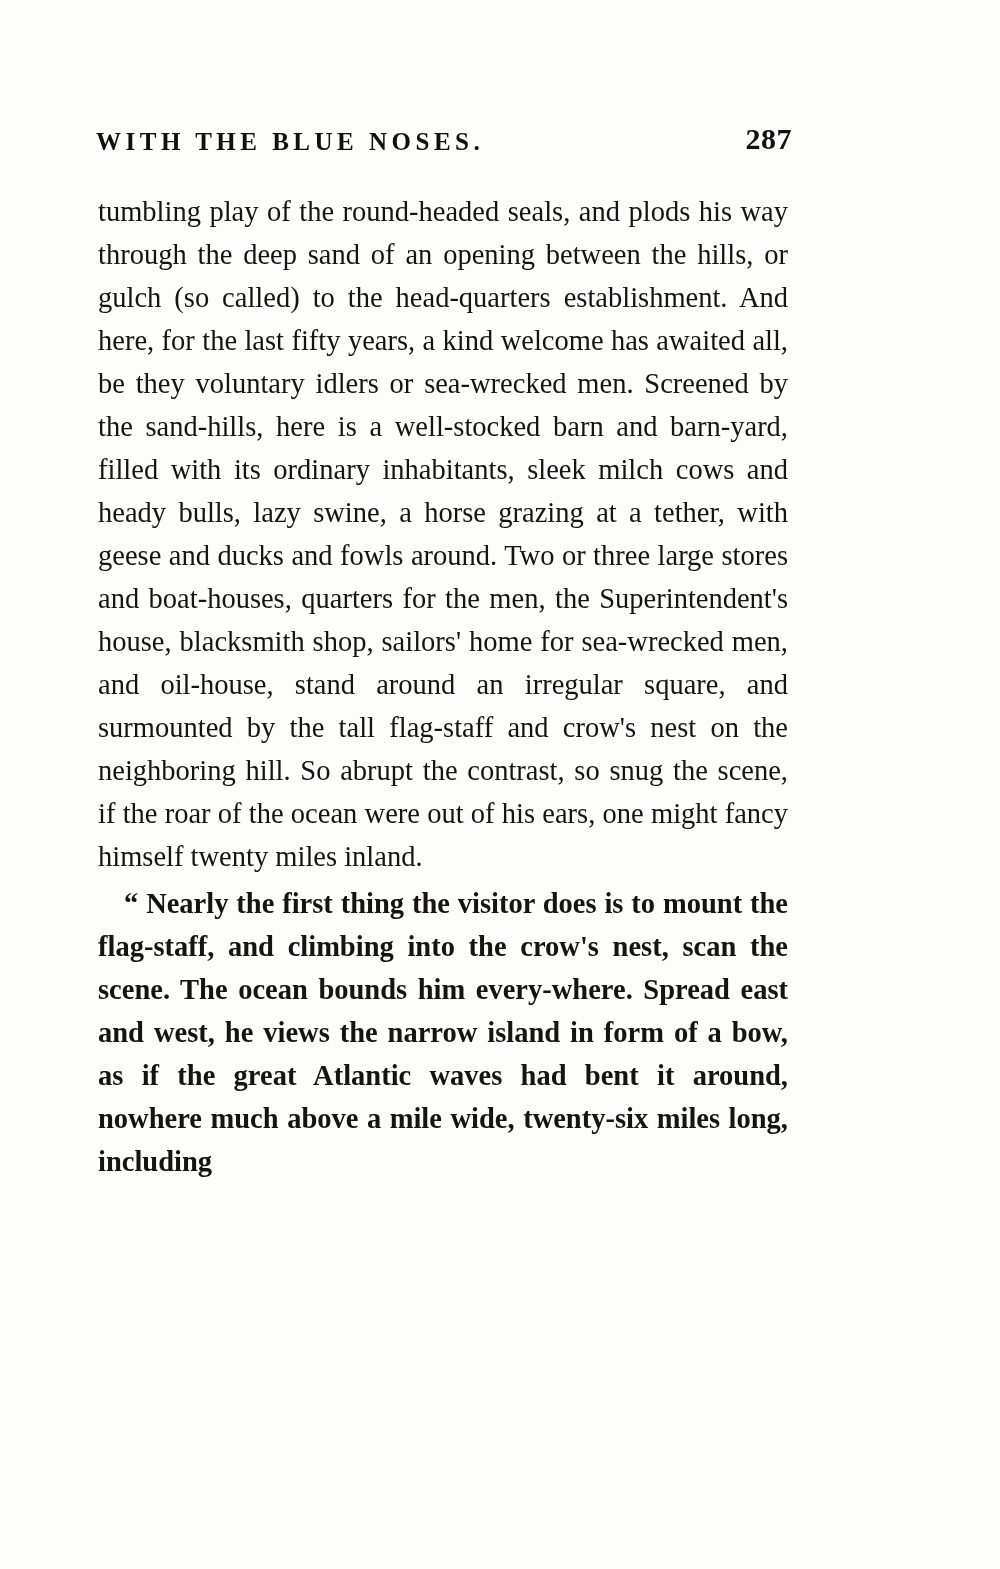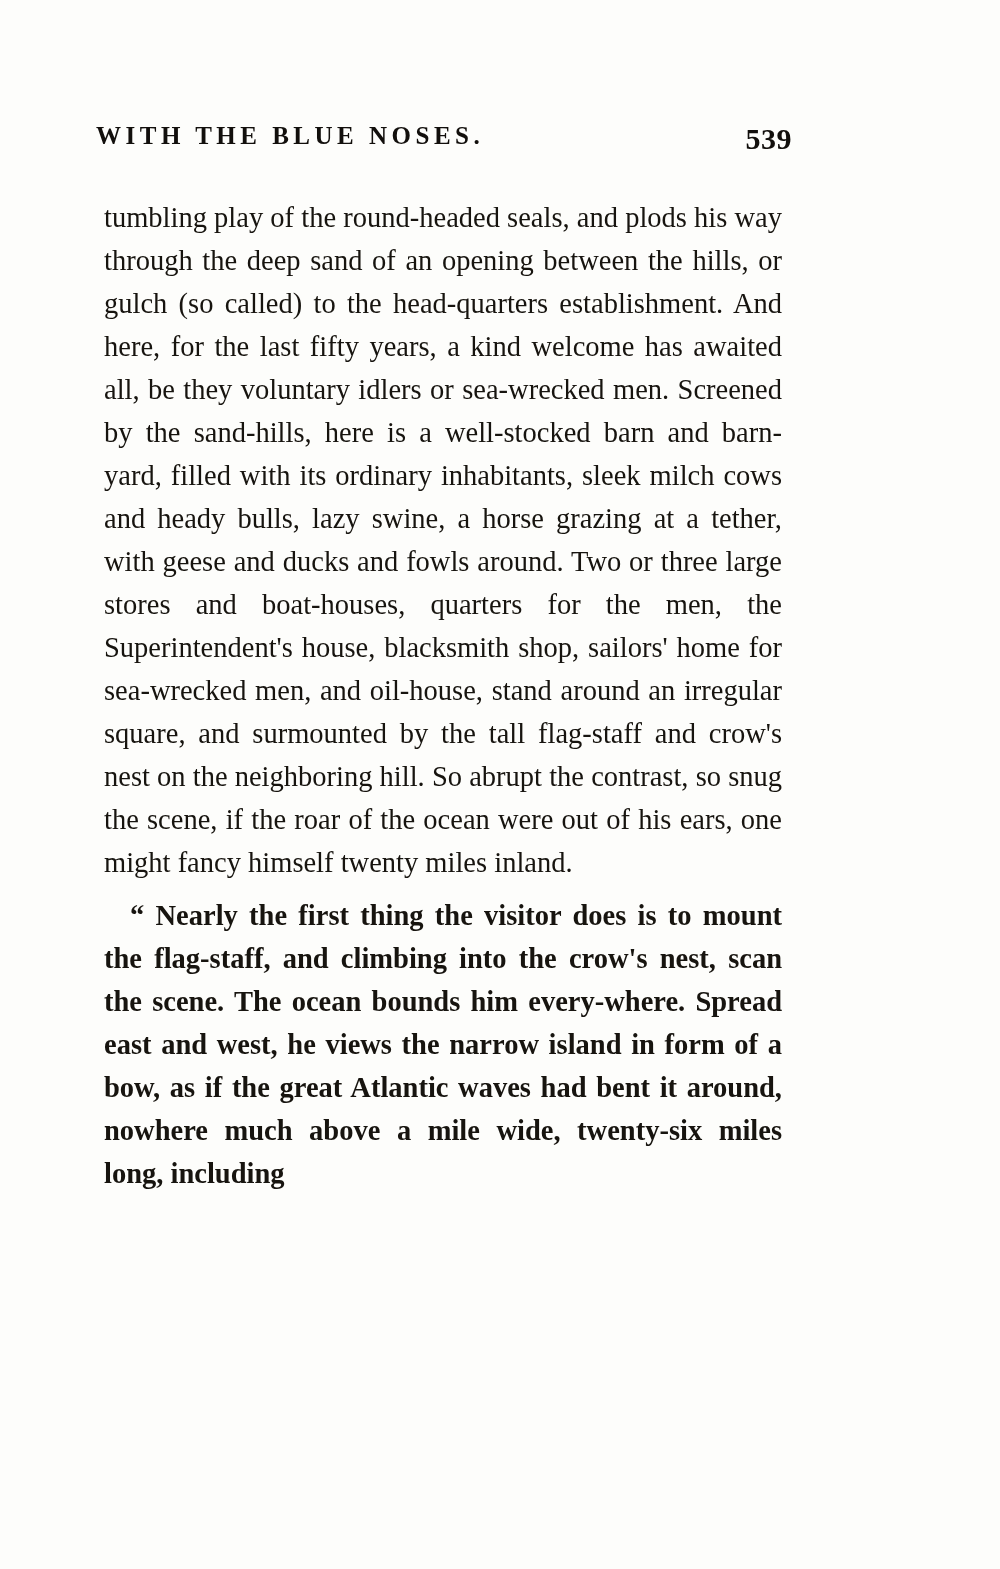--- a/index.html
+++ b/index.html
@@ -22,21 +22,21 @@
     width: 1000px;
     height: 1569px;
     background: #fdfdfb;
   }
   .running-head {
     position: absolute;
     top: 122px;
     left: 96px;
     width: 696px;
     display: flex;
-    align-items: flex-start;
+    align-items: flex-end;
     justify-content: space-between;
   }
   .running-head-title {
     font-size: 25px;
     letter-spacing: 4.5px;
     font-weight: 700;
     white-space: nowrap;
     color: #120f0c;
   }
   .page-number {
@@ -45,21 +45,21 @@
     letter-spacing: 0.5px;
     color: #120f0c;
   }
   .body-text {
     position: absolute;
     top: 186px;
     left: 94px;
     width: 698px;
   }
   .para {
-    margin: 10px;
+    margin: 4px;
     font-size: 28.5px;
     line-height: 43px;
     text-align: justify;
     text-justify: inter-word;
     color: #17140f;
     -webkit-font-smoothing: antialiased;
   }
   .para + .para {
     margin-top: 0px;
   }
@@ -68,21 +68,21 @@
     font-weight: bold;
   }
 </style>
 </head>
 <body>
 
 <div class="page">
 
   <div class="running-head">
     <div class="running-head-title">WITH THE BLUE NOSES.</div>
-    <div class="page-number">539</div>
+    <div class="page-number">287</div>
   </div>
 
   <div class="body-text">
     <p class="para">tumbling play of the round-headed seals, and plods his way through the deep sand of an opening between the hills, or gulch (so called) to the head-quarters establishment.  And here, for the last fifty years, a kind welcome has awaited all, be they voluntary idlers or sea-wrecked men.  Screened by the sand-hills, here is a well-stocked barn and barn-yard, filled with its ordinary inhabitants, sleek milch cows and heady bulls, lazy swine, a horse grazing at a tether, with geese and ducks and fowls around.  Two or three large stores and boat-houses, quarters for the men, the Superintendent's house, blacksmith shop, sailors' home for sea-wrecked men, and oil-house, stand around an irregular square, and surmounted by the tall flag-staff and crow's nest on the neighboring hill.  So abrupt the contrast, so snug the scene, if the roar of the ocean were out of his ears, one might fancy himself twenty miles inland.</p>
     <p class="para indent">“ Nearly the first thing the visitor does is to mount the flag-staff, and climbing into the crow's nest, scan the scene.  The ocean bounds him every-where.  Spread east and west, he views the narrow island in form of a bow, as if the great Atlantic waves had bent it around, nowhere much above a mile wide, twenty-six miles long, including</p>
   </div>
 
 </div>
 
 </body></html>

